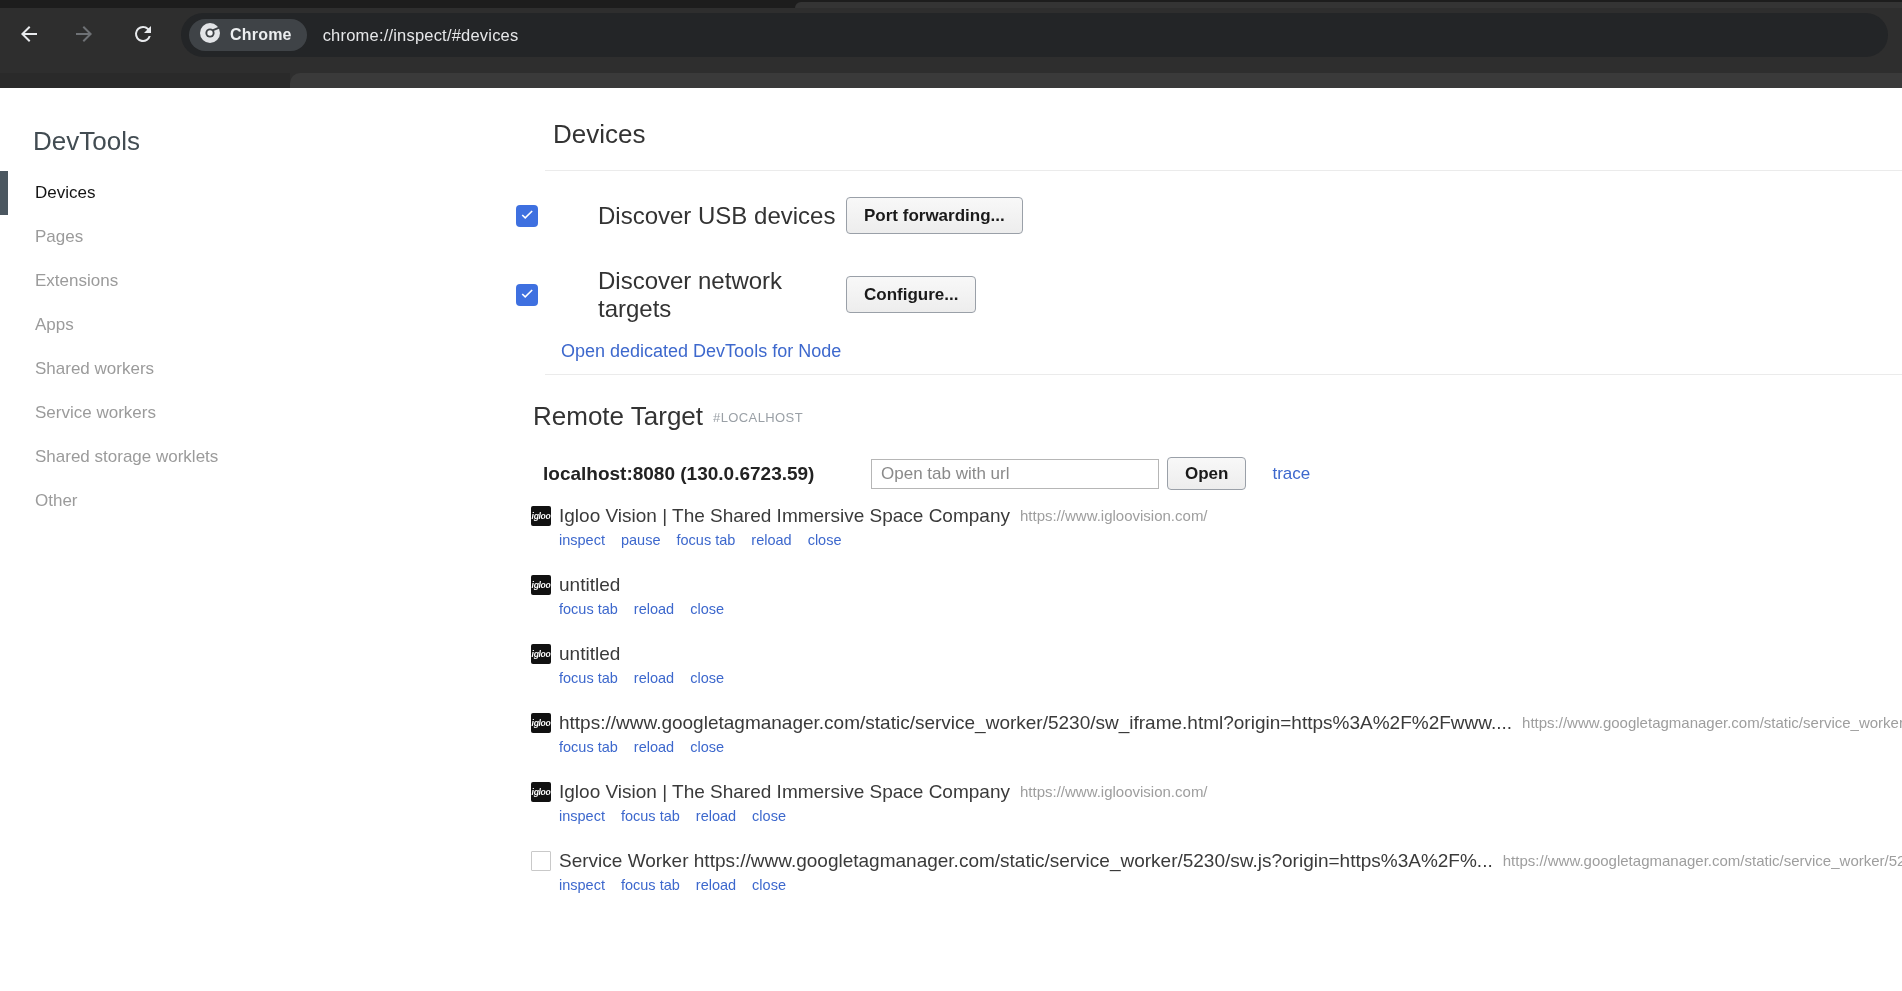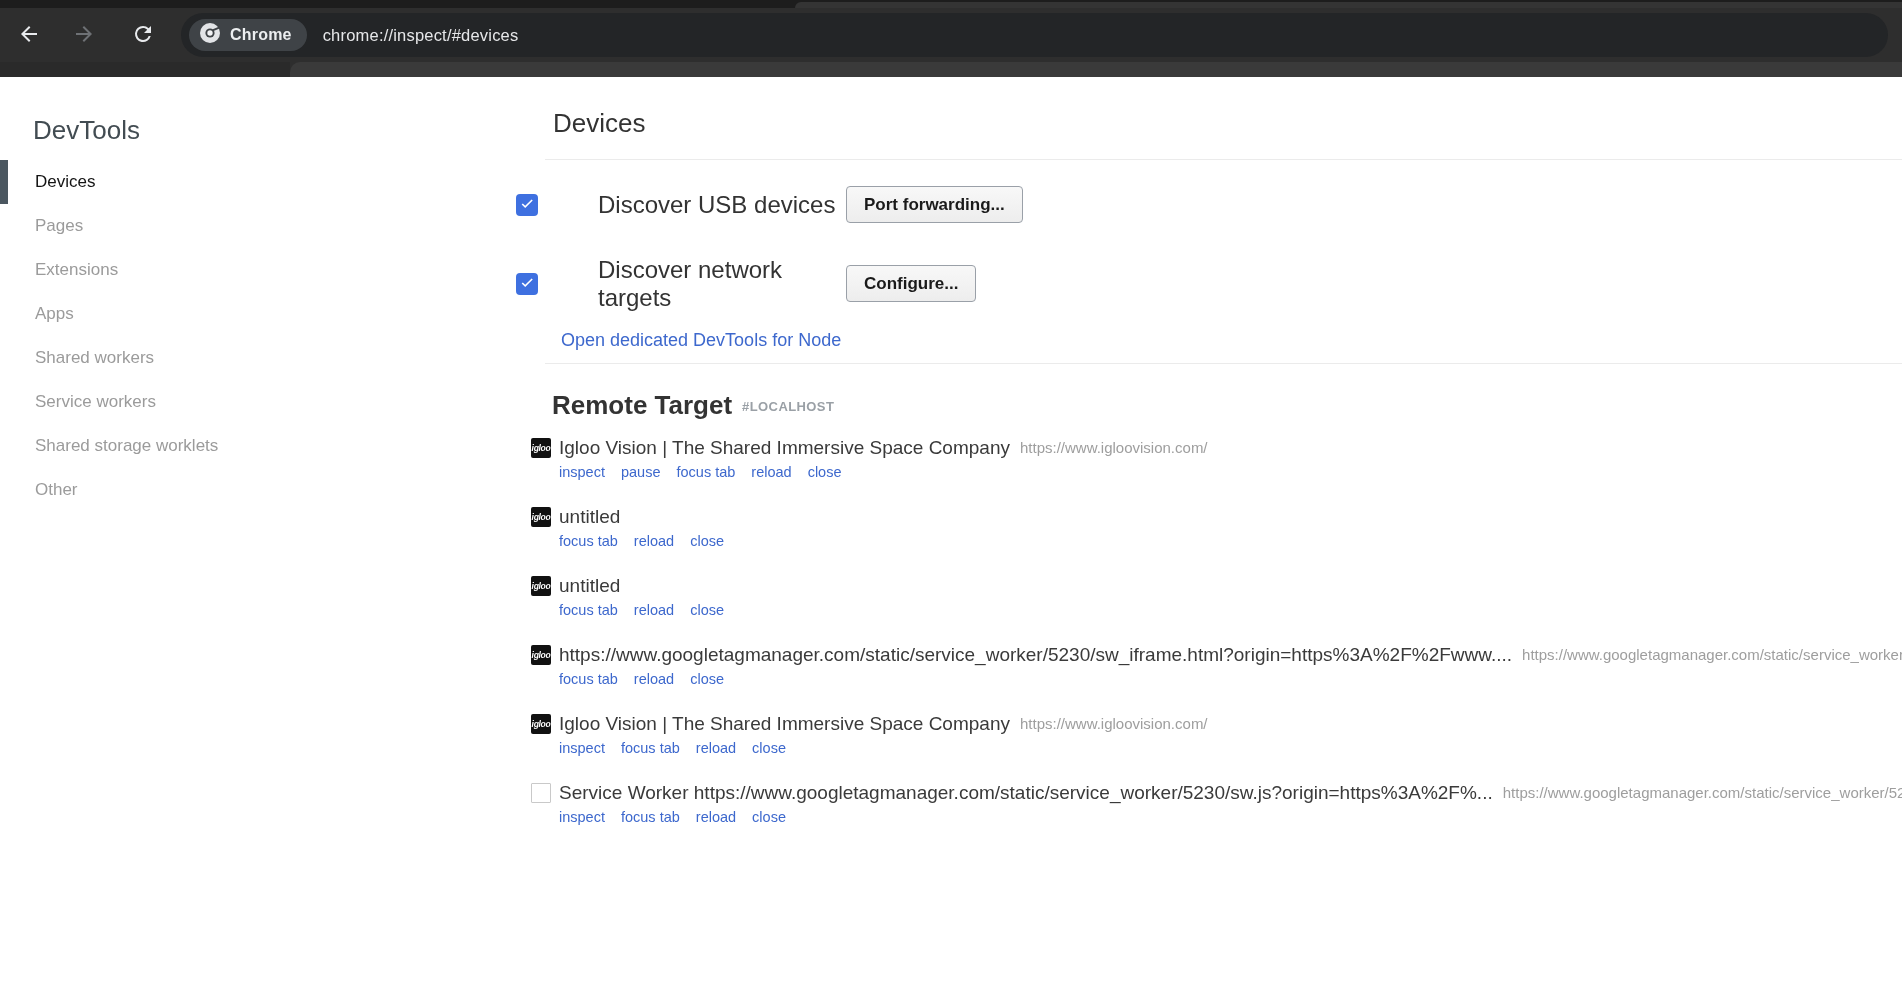--- a/index.html
+++ b/index.html
@@ -4,21 +4,21 @@
 <style>
   html,body{margin:0;padding:0;}
   body{
     width:1902px;height:991px;overflow:hidden;background:#fff;
     font-family:"Liberation Sans","DejaVu Sans",sans-serif;
     -webkit-font-smoothing:antialiased;
   }
   a{text-decoration:none;cursor:pointer;}
 
   
-  .topbar{position:relative;height:77px;background:#2e2e2e;}
+  .topbar{position:relative;height:88px;background:#2e2e2e;}
   .top-strip{position:absolute;top:0;left:0;right:0;height:8px;background:#1d1d1d;}
   .tab-hint{position:absolute;top:2px;left:795px;right:0;height:6px;background:#343434;border-top-left-radius:9px;}
   .toolbar{position:absolute;top:8px;left:0;right:0;height:54px;display:flex;align-items:center;}
   .nav-btn{width:26px;height:26px;flex:none;background:none;border:none;padding:0;display:flex;align-items:center;justify-content:center;cursor:pointer;}
   .nav-btn svg{width:24px;height:24px;}
   .btn-back{margin-left:16px;}
   .btn-fwd{margin-left:29px;}
   .btn-reload{margin-left:33px;}
   .omnibox{margin-left:25px;margin-right:14px;flex:1;height:44px;border-radius:22px;background:#232527;display:flex;align-items:center;padding-left:8px;min-width:0;}
   .chip{display:flex;align-items:center;gap:8px;background:#3f4347;border-radius:16px;height:32px;padding:0 15px 0 9px;flex:none;}
@@ -46,21 +46,21 @@
   .rule{border:none;border-top:1px solid #ebebeb;margin:21px 0 0 29px;}
   .rule-2{margin-top:12px;}
 
   .ctl-row{display:flex;align-items:center;margin-top:26px;height:37px;}
   .ctl-row-2{margin-top:42px;}
   .checkbox{width:22px;height:22px;flex:none;background:var(--checkbox,#3e70e0);border-radius:4px;display:flex;align-items:center;justify-content:center;cursor:pointer;}
   .checkbox svg{width:16px;height:16px;}
   .ctl-label{margin-left:60px;width:248px;font-size:24px;color:#333;}
   .btn{font-size:17px;color:#1a1a1a;background:linear-gradient(#f8f8f8,#ededed);border:1px solid #9aa0a8;border-radius:4px;height:37px;padding:0 17px;cursor:pointer;font-family:inherit;font-weight:bold;}
   .node-link{display:inline-block;margin:28px 0 0 45px;font-size:18px;line-height:21px;color:var(--accent,#3d68cd);}
-  .h1-remote{margin:26px 0 0 36px;font-weight:bold;}
+  .h1-remote{margin:26px 0 0 17px;}
 
   .host-row{display:flex;align-items:center;margin-top:24px;height:33px;}
   .host-label{margin-left:27px;width:328px;font-size:19px;font-weight:bold;color:#222;flex:none;}
   .open-input{width:288px;height:30px;box-sizing:border-box;border:1px solid #b6b6b6;padding:0 9px;font-size:17px;color:#333;font-family:inherit;}
   .open-input::placeholder{color:#8a8a8a;}
   .open-btn{margin-left:8px;height:33px;padding:0 17px;border-radius:4px;}
   .trace-link{margin-left:26px;font-size:17px;color:var(--accent,#3d68cd);}
 
   .targets{margin-top:14px;}
   .target{margin-left:15px;height:69px;}
@@ -176,20 +176,26 @@
       <span class="ctl-label">Discover network targets</span>
       <button class="btn">Configure...</button>
     </div>
 
     <a class="node-link">Open dedicated DevTools for Node</a>
 
     <hr class="rule rule-2">
 
     <h1 class="h1 h1-remote"><span>Remote Target</span><span class="rt-tag">#LOCALHOST</span></h1>
 
+    <div class="host-row">
+      <span class="host-label">localhost:8080 (130.0.6723.59)</span>
+      <input class="open-input" type="text" placeholder="Open tab with url" style="">
+      <button class="btn open-btn">Open</button>
+      <a class="trace-link">trace</a>
+    </div>
 
     <div class="targets" id="targets">
   <div class="target">
     <div class="t-line1">
       <span class="favicon igloo">igloo</span>
       <span class="t-title">Igloo Vision | The Shared Immersive Space Company</span>
       <span class="t-url">https://www.igloovision.com/</span>
     </div>
     <div class="t-actions">
             <a>inspect</a>

